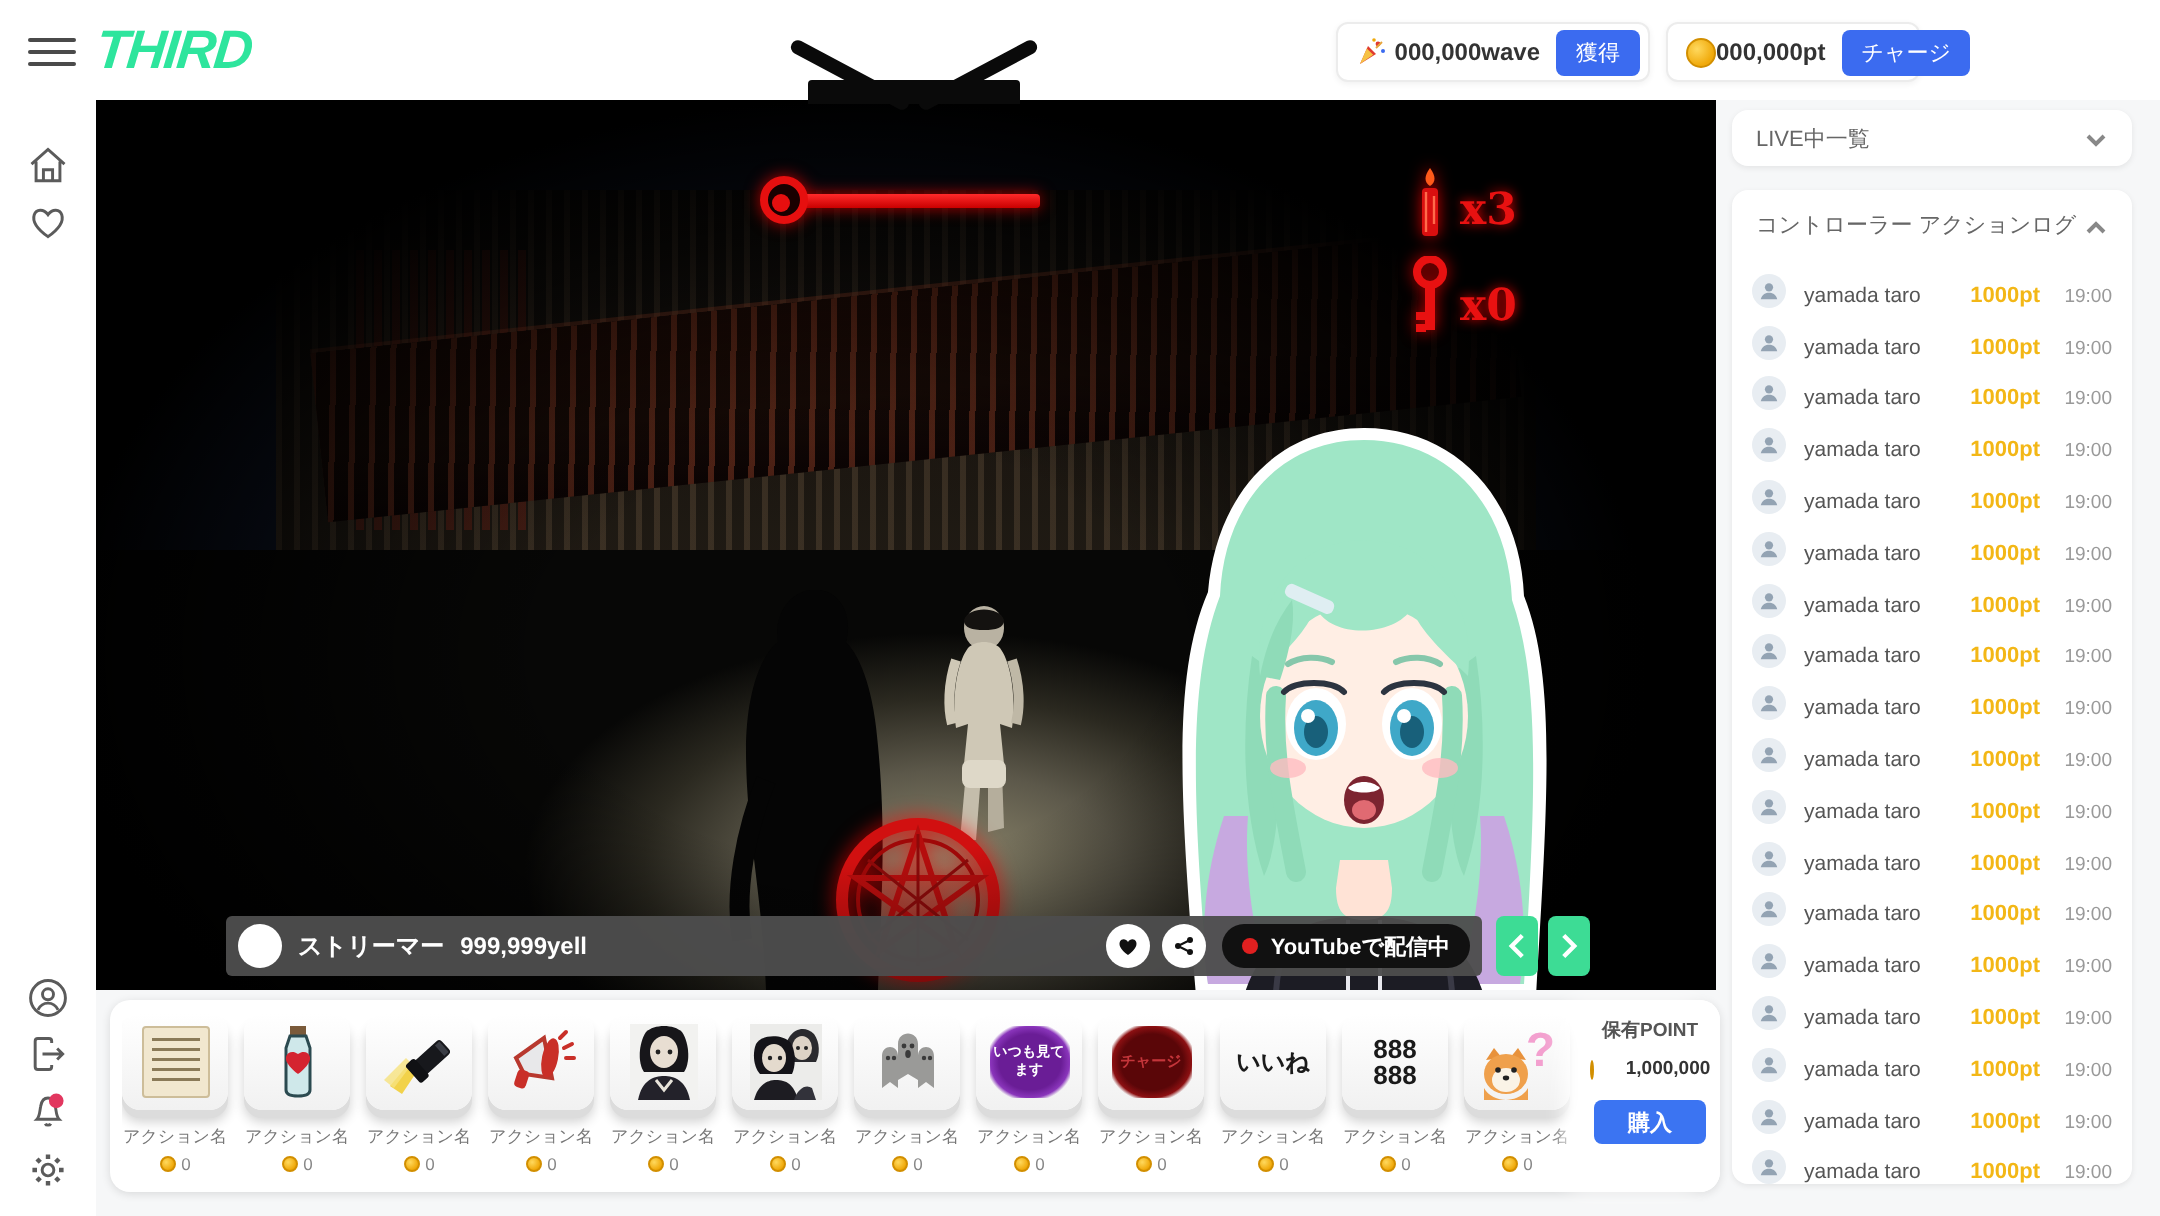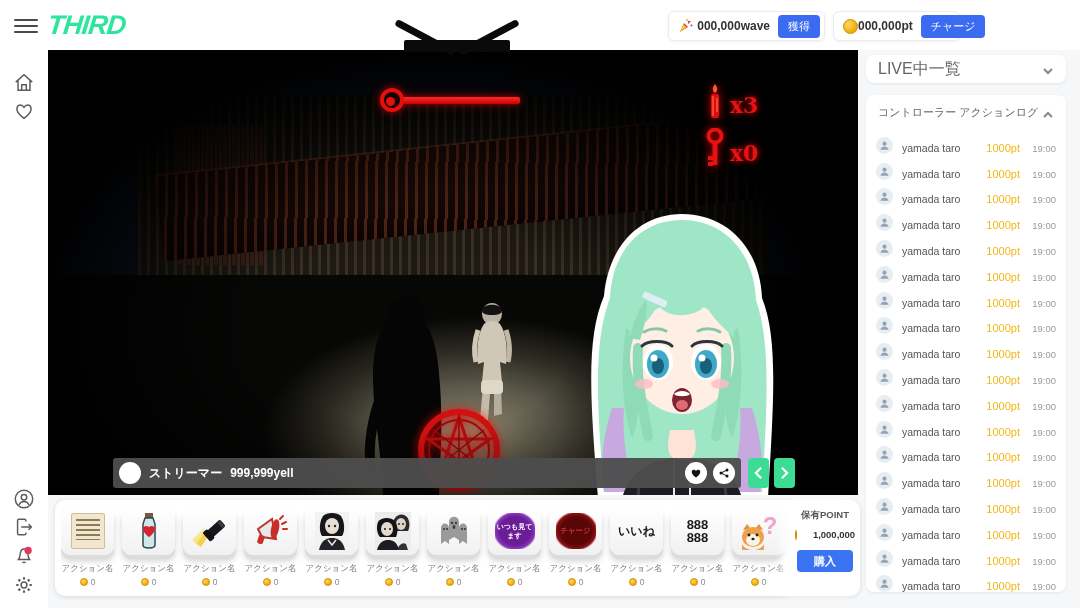--- a/index.html
+++ b/index.html
@@ -71,32 +71,32 @@
   .stream-bar .name { color:#fff; font-size:12px; font-weight:bold; margin-left:8px; white-space:nowrap; }
   .round-ic { width:22px; height:22px; border-radius:50%; background:#fff; display:flex; align-items:center; justify-content:center; margin-left:6px; cursor:pointer; flex:none; }
   .yt-badge { height:22px; background:#111; border-radius:11px; display:flex; align-items:center; padding:0 10px; margin-left:8px; cursor:pointer; }
   .yt-dot { width:8px; height:8px; border-radius:50%; background:#e02020; margin-right:6px; }
   .yt-badge span { color:#fff; font-size:11px; font-weight:bold; white-space:nowrap; }
   .nav-btn { position:absolute; top:408px; width:21px; height:30px; border-radius:4px; background:#3ddc95; display:flex; align-items:center; justify-content:center; cursor:pointer; }
   .nav-btn svg { width:11px; height:14px; stroke:#fff; stroke-width:2.5; fill:none; }
 
   
   .live-box { position:absolute; left:866px; top:55px; width:200px; height:28px; background:#fff; border-radius:8px; box-shadow:0 1px 3px rgba(0,0,0,.08); display:flex; align-items:center; padding:0 12px; cursor:pointer; }
-  .live-box .lbl { font-size:16px; color:#666; }
+  .live-box .lbl { font-size:11px; color:#666; }
   .chev { margin-left:auto; width:12px; height:12px; }
   .chev svg { width:12px; height:12px; stroke:#888; stroke-width:2; fill:none; }
 
   .log-box { position:absolute; left:866px; top:95px; width:200px; height:497px; background:#fff; border-radius:8px; box-shadow:0 1px 3px rgba(0,0,0,.08); overflow:hidden; }
   .log-head { display:flex; align-items:center; padding:10px 12px 6px 12px; cursor:pointer; }
   .log-head .lbl { font-size:11px; color:#666; }
   .log-rows { padding:2px 10px; }
   .log-row { display:flex; align-items:flex-end; height:25.8px; }
   .log-row .av { width:17px; height:17px; border-radius:50%; background:#e8edf2; display:flex; align-items:center; justify-content:center; flex:none; }
   .log-row .user { font-size:10.5px; color:#555; margin-left:9px; }
-  .log-row .pt { font-size:11px; font-weight:normal; color:#f3b716; margin-left:auto; }
+  .log-row .pt { font-size:11px; font-weight:bold; color:#f3b716; margin-left:auto; }
   .log-row .time { font-size:9.5px; color:#999; margin-left:8px; width:28px; text-align:right; }
 
   
   .action-bar { position:absolute; left:55px; top:500px; width:805px; height:96px; background:#fff; border-radius:10px; box-shadow:0 1px 5px rgba(0,0,0,.12); }
   .items { position:absolute; left:6px; top:7px; display:flex; gap:8px; overflow:hidden; width:795px; }
   .action-item { width:53px; flex:none; text-align:center; cursor:pointer; }
   .keycap { width:53px; height:48px; background:linear-gradient(180deg,#ffffff,#f1f1f1); border-radius:9px; box-shadow:0 4px 0 #dcdcdc, 0 6px 6px rgba(0,0,0,.18); display:flex; align-items:center; justify-content:center; overflow:hidden; }
   .action-item .lbl { font-size:8.5px; color:#777; margin-top:8px; white-space:nowrap; }
   .action-item .cnt { font-size:8.5px; color:#888; display:flex; align-items:center; justify-content:center; gap:3px; margin-top:2px; }
   .coin-s { width:8px; height:8px; border-radius:50%; background:radial-gradient(circle at 35% 35%, #ffd95e, #f0a90a 70%); border:1px solid #d28f00; display:inline-block; }
@@ -283,20 +283,24 @@
           </svg>
       </div>
       <div class="round-ic">
         <svg width="12" height="12" viewBox="0 0 24 24" fill="#111">
             <circle cx="6" cy="12" r="3"></circle>
             <circle cx="18" cy="6" r="3"></circle>
             <circle cx="18" cy="18" r="3"></circle>
             <path d="M8 11 L16 7 M8 13 L16 17" stroke="#111" stroke-width="2"></path>
           </svg>
       </div>
+      <div class="yt-badge">
+        <span class="yt-dot"></span>
+        <span>YouTubeで配信中</span>
+      </div>
     </div>
   </div>
   <div class="nav-btn" style="left:700px">
     <svg viewBox="0 0 12 16">
         <polyline points="9,2 3,8 9,14"></polyline>
       </svg>
   </div>
   <div class="nav-btn" style="left:726px">
     <svg viewBox="0 0 12 16">
         <polyline points="3,2 9,8 3,14"></polyline>

